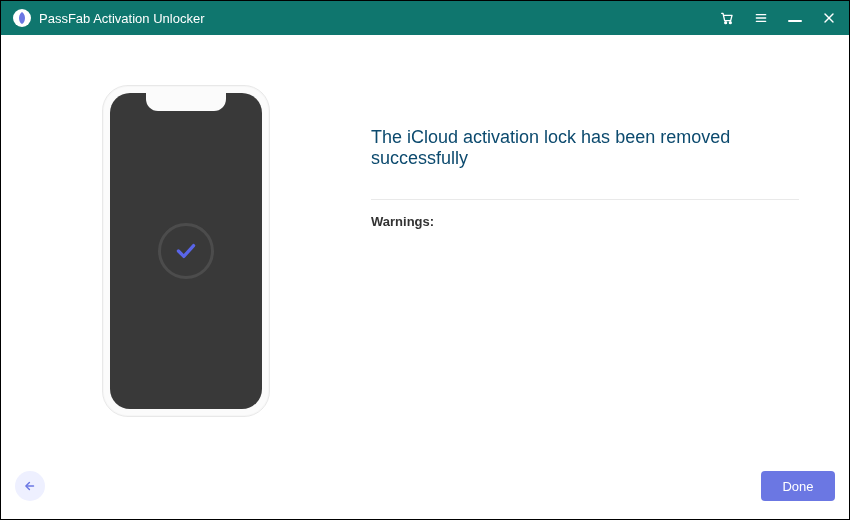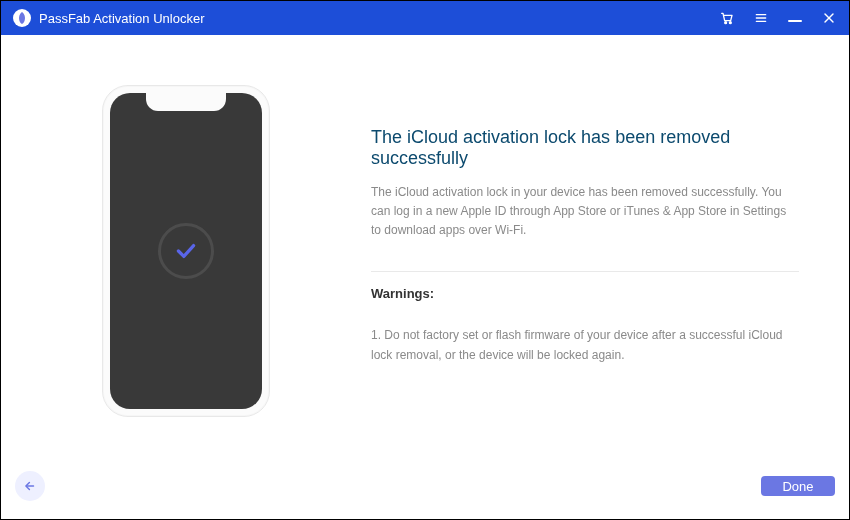--- a/index.html
+++ b/index.html
@@ -7,21 +7,21 @@
     width: 850px; height: 520px;
     font-family: -apple-system, BlinkMacSystemFont, "Segoe UI", Arial, sans-serif;
     background: #fff;
     border: 1px solid #000;
     display: flex; flex-direction: column;
     overflow: hidden;
   }
   
   .titlebar {
     height: 34px;
-    background: #1d4ed8;
+    background: #0f766e;
     display: flex; align-items: center;
     padding: 0 10px 0 12px;
     color: #fff;
   }
   .titlebar .app-icon {
     width: 18px; height: 18px;
     background: #fff;
     border-radius: 50%;
     display: flex; align-items: center; justify-content: center;
     margin-right: 8px;
@@ -94,21 +94,21 @@
     line-height: 1.6;
   }
   .divider {
     border: none;
     border-top: 1px solid #e9e9e9;
     margin: 30px 0 14px 0;
   }
   .warnings-title {
     font-size: 13px; font-weight: 700;
     color: #333;
-    margin-bottom: 24px;
+    margin-bottom: 10px;
   }
   .warning-line {
     font-size: 12px;
     color: #8a8a8a;
     line-height: 1.7;
   }
   
   .footer {
     height: 56px;
     display: flex; align-items: center; justify-content: space-between;
@@ -116,21 +116,21 @@
   }
   .back-btn {
     width: 30px; height: 30px;
     border-radius: 50%;
     background: #eef0ff;
     display: flex; align-items: center; justify-content: center;
     cursor: pointer;
   }
   .back-btn svg { width: 14px; height: 14px; }
   .done-btn {
-    width: 74px; height: 20px;
+    width: 74px; height: 30px;
     background: #6b77e3;
     color: #fff;
     border: none;
     border-radius: 4px;
     font-size: 13px;
     cursor: pointer;
     display:flex; align-items:center; justify-content:center;
   }
 </style>
 </head>
@@ -178,24 +178,22 @@
         <div class="check-circle">
           <svg viewBox="0 0 24 24" fill="none" stroke="#5965e8" stroke-width="3" stroke-linecap="round" stroke-linejoin="round">
               <polyline points="5 12 10 17 19 7"></polyline>
             </svg>
         </div>
       </div>
     </div>
   </div>
   <div class="right">
     <div class="heading">The iCloud activation lock has been removed successfully</div>
-    <div class="desc">The iCloud activation lock in your device has been removed successfully. You can log in a new Apple ID through App Store or iTunes &amp; App Store in Settings to download apps over Wi-Fi.</div>
     <hr class="divider">
     <div class="warnings-title">Warnings:</div>
-    <div class="warning-line">1. Do not factory set or flash firmware of your device after a successful iCloud lock removal, or the device will be locked again.</div>
   </div>
 </div>
 
 <div class="footer">
   <div class="back-btn">
     <svg viewBox="0 0 24 24" fill="none" stroke="#6b77e3" stroke-width="2.5" stroke-linecap="round" stroke-linejoin="round">
         <line x1="18" y1="12" x2="6" y2="12"></line>
         <polyline points="11 6 5 12 11 18"></polyline>
       </svg>
   </div>

